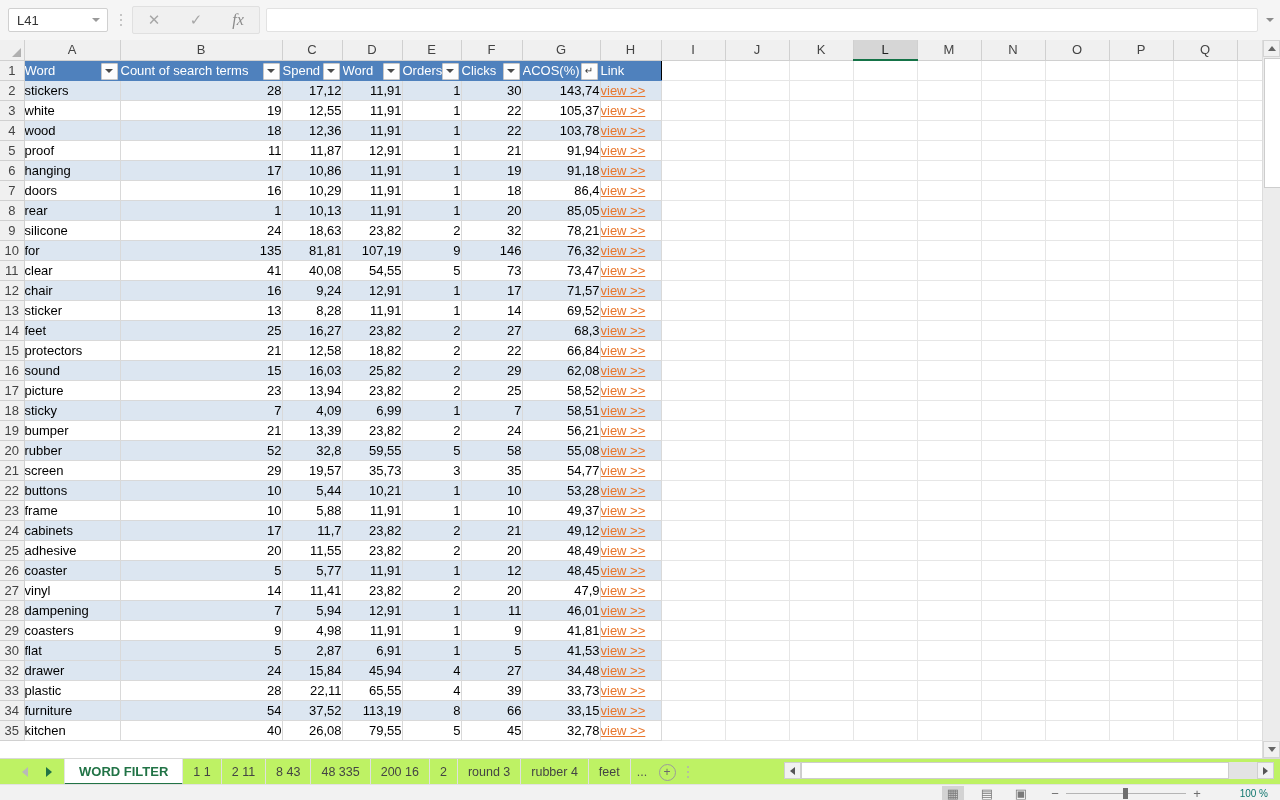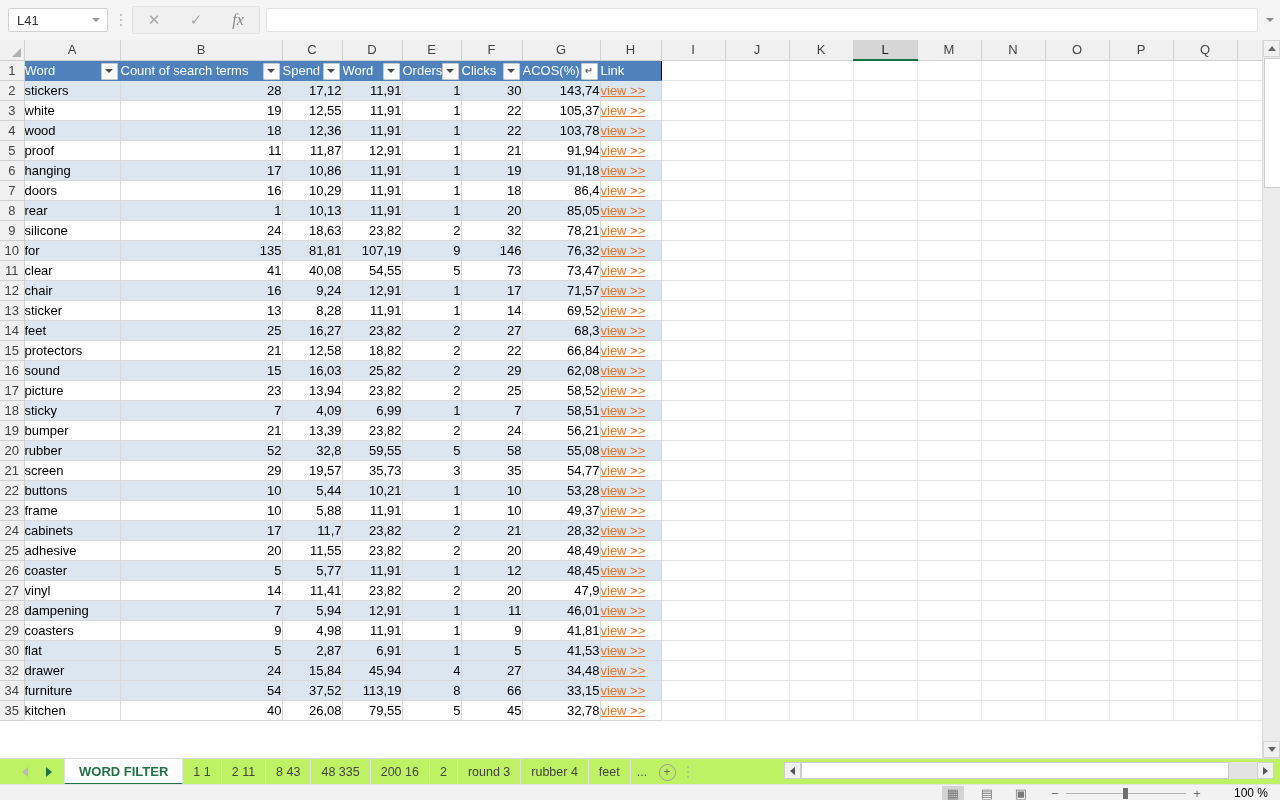--- a/index.html
+++ b/index.html
@@ -141,21 +141,21 @@
   .status{position:absolute;left:0;top:784px;width:1280px;height:16px;background:#f2f2f2;border-top:1px solid #e2e2e2;
     display:flex;align-items:center;justify-content:flex-end;}
   .vbtns{display:flex;align-items:center;gap:12px;margin-right:18px;}
   .vbtn{width:22px;height:15px;display:flex;align-items:center;justify-content:center;color:#7a7a7a;font-size:13px;}
   .vbtn.on{background:#d3d3d3;}
   .zoomctl{display:flex;align-items:center;gap:6px;margin-right:10px;}
   .zoomctl .mn,.zoomctl .pl{color:#6e6e6e;font-size:13px;width:10px;text-align:center;}
   .ztrack{position:relative;width:120px;height:12px;display:flex;align-items:center;}
   .ztrack .line{width:120px;height:1px;background:#b5b5b5;}
   .ztrack .knob{position:absolute;left:57px;top:1px;width:5px;height:11px;background:#6e6e6e;}
-  .zlabel{width:56px;text-align:right;padding-right:12px;font-size:12px;color:#000000;}
+  .zlabel{width:56px;text-align:right;padding-right:12px;font-size:10px;color:#0f766e;}
 </style>
 </head>
 <body>
 
 <div class="app">
 
   <div class="fbar">
     <div class="namebox">
       <span class="nb-text">L41</span>
       <span class="nb-caret"></span>
@@ -721,21 +721,21 @@
             <td class="empty"></td>
           </tr>
           <tr class="band">
             <td class="rowhdr">24</td>
             <td class="cell txt acol">cabinets</td>
             <td class="cell num">17</td>
             <td class="cell num">11,7</td>
             <td class="cell num">23,82</td>
             <td class="cell num">2</td>
             <td class="cell num">21</td>
-            <td class="cell num">28,32</td>
+            <td class="cell num">49,12</td>
             <td class="cell link"><span>view &gt;&gt;</span></td>
             <td class="empty"></td>
             <td class="empty"></td>
             <td class="empty"></td>
             <td class="empty"></td>
             <td class="empty"></td>
             <td class="empty"></td>
             <td class="empty"></td>
             <td class="empty"></td>
             <td class="empty"></td>
@@ -869,20 +869,41 @@
           </tr>
           <tr class="band">
             <td class="rowhdr">32</td>
             <td class="cell txt acol">drawer</td>
             <td class="cell num">24</td>
             <td class="cell num">15,84</td>
             <td class="cell num">45,94</td>
             <td class="cell num">4</td>
             <td class="cell num">27</td>
             <td class="cell num">34,48</td>
+            <td class="cell link"><span>view &gt;&gt;</span></td>
+            <td class="empty"></td>
+            <td class="empty"></td>
+            <td class="empty"></td>
+            <td class="empty"></td>
+            <td class="empty"></td>
+            <td class="empty"></td>
+            <td class="empty"></td>
+            <td class="empty"></td>
+            <td class="empty"></td>
+            <td class="empty"></td>
+          </tr>
+          <tr class="plain">
+            <td class="rowhdr">33</td>
+            <td class="cell txt acol">plastic</td>
+            <td class="cell num">28</td>
+            <td class="cell num">22,11</td>
+            <td class="cell num">65,55</td>
+            <td class="cell num">4</td>
+            <td class="cell num">39</td>
+            <td class="cell num">33,73</td>
             <td class="cell link"><span>view &gt;&gt;</span></td>
             <td class="empty"></td>
             <td class="empty"></td>
             <td class="empty"></td>
             <td class="empty"></td>
             <td class="empty"></td>
             <td class="empty"></td>
             <td class="empty"></td>
             <td class="empty"></td>
             <td class="empty"></td>

